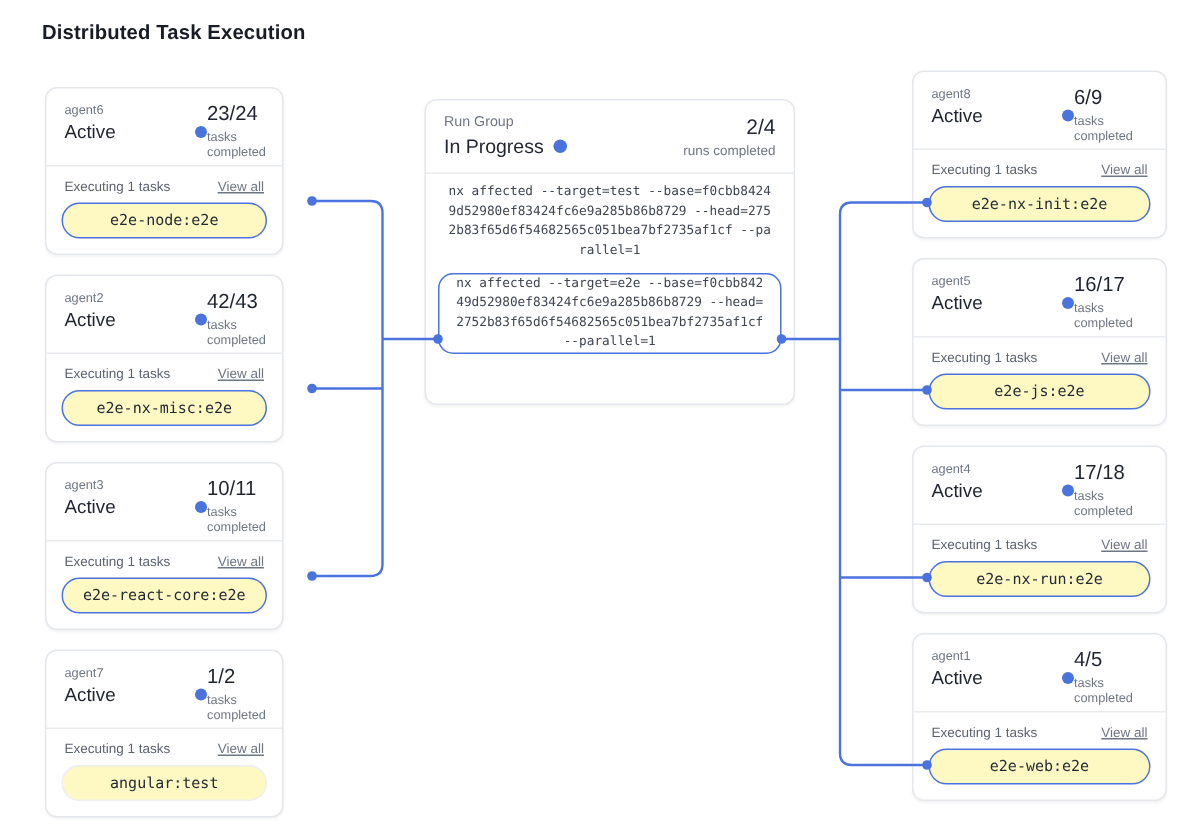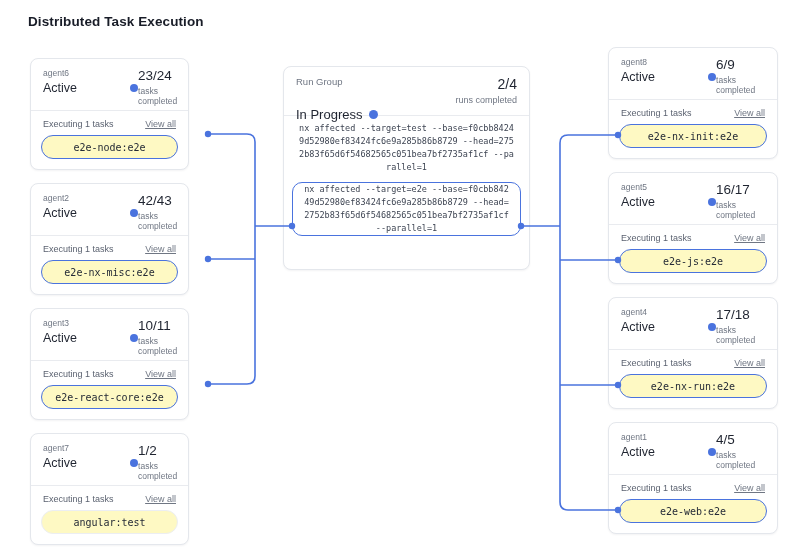--- a/index.html
+++ b/index.html
@@ -34,21 +34,21 @@
   .task-pill { height:24px; border:1.5px solid var(--accent); border-radius:12px; background:#fef9c3;
                display:flex; align-items:center; justify-content:center; }
   .task-pill.plain { border:1px solid #eceef2; }
   .task-name { font-family:"DejaVu Sans Mono", monospace; font-size:10px; color:#242a36; }
 
   .run-card { position:absolute; left:283px; top:66px; width:247px; height:204px;
               background:#fff; border:1px solid var(--border); border-radius:8px;
               box-shadow:0 1px 2px rgba(16,24,40,.05); }
   .run-header { display:flex; justify-content:space-between; align-items:flex-start;
                 padding:9px 12px 0 12px; height:49px; border-bottom:1px solid #e9ebef; }
-  .run-label { font-size:9.5px; color:var(--text-gray); margin-bottom:20px; }
+  .run-label { font-size:9.5px; color:var(--text-gray); margin-bottom:3px; }
   .run-status-row { display:flex; align-items:center; }
   .run-status { font-size:13px; color:var(--text-dark); }
   .run-status-row .status-dot { width:9px; height:9px; }
   .run-count { font-size:14px; font-weight:500; text-align:right; margin-bottom:3px; }
   .runs-completed { font-size:9px; color:var(--text-gray); text-align:right; }
   .run-body { padding:6px 8px 0 8px; }
   .active-runs { font-size:9.5px; color:var(--text-gray); height:12px; line-height:12px; margin:0 4px 5px 4px; }
   .cmd { font-family:"DejaVu Sans Mono", monospace; font-size:8.5px; line-height:13px;
          color:#3d4452; width:216px; margin:0 auto; word-break:break-all; text-align:center; }
   .cmd-plain { margin-bottom:8px; }

